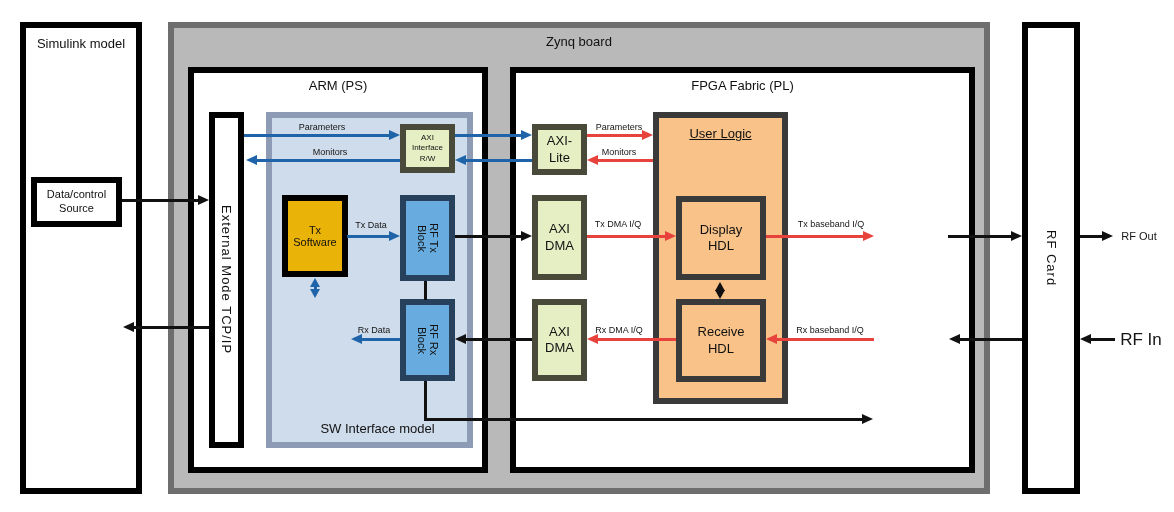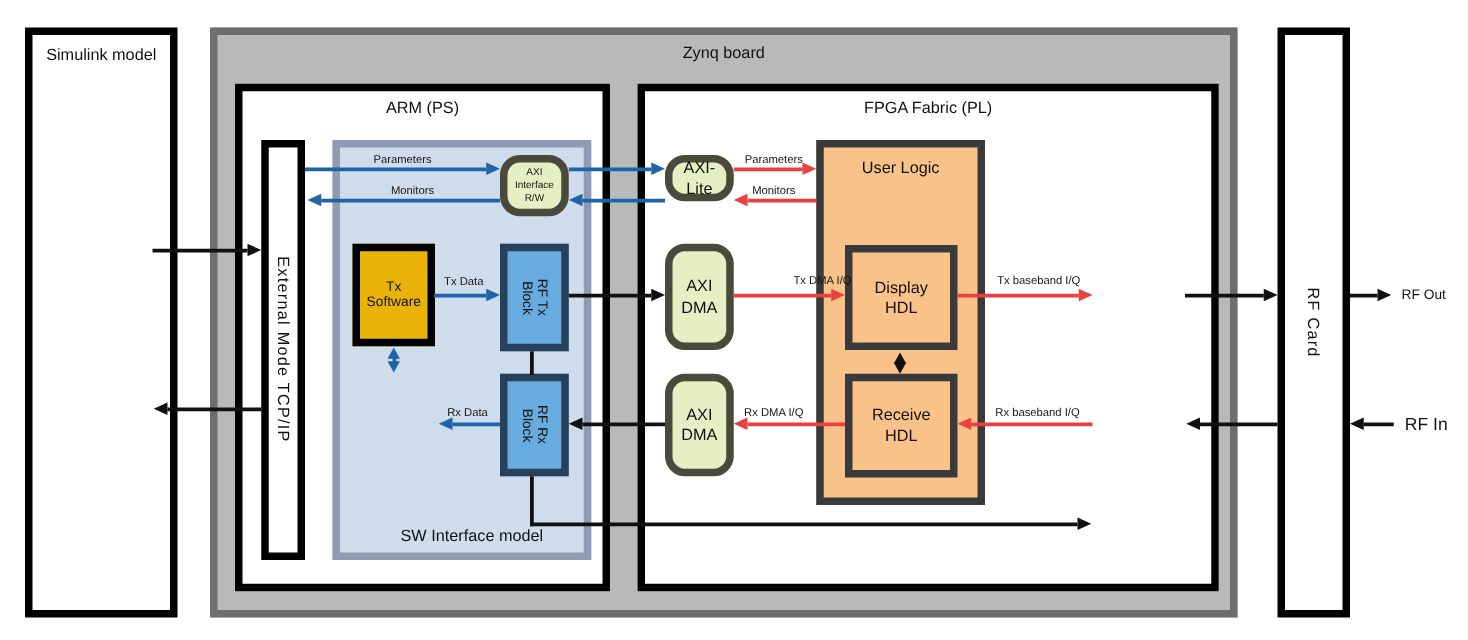--- a/index.html
+++ b/index.html
@@ -7,21 +7,21 @@
     position:relative; width:1174px; height:512px; background:#ffffff;
     font-family:"Liberation Sans", sans-serif; color:#111;
     overflow:hidden;
   }
   .box { position:absolute; box-sizing:border-box; border:6px solid #000000; background:#fff; }
   .flexc { display:flex; align-items:center; justify-content:center; text-align:center; }
   .pre { white-space:pre-line; }
   .box-title { position:absolute; left:0; right:0; text-align:center; font-size:13px; }
   .gray  { background:#b9b9b9; border-color:#6e6e6e; }
   .panel { background:#cfdcec; border-color:#8d9cb4; }
-  .yg    { background:#e6efc4; border-color:#4a4a3a;border-radius:16px; }
+  .yg    { background:#e6efc4; border-color:#4a4a3a; }
   .bluebk{ background:#68acdf; border-color:#27415c; }
   .orange{ background:#f8c288; border-color:#3a3a3a; }
   .vtext { writing-mode:vertical-rl; text-orientation:mixed; white-space:pre-line; }
   .line { position:absolute; background:#111; }
   .line.blue { background:#1f64a8; }
   .line.red  { background:#e8423d; }
   .head { position:absolute; width:0; height:0; }
   .hr { border-top:5px solid transparent; border-bottom:5px solid transparent; border-left:11px solid #111; }
   .hl { border-top:5px solid transparent; border-bottom:5px solid transparent; border-right:11px solid #111; }
   .hu { border-left:5px solid transparent; border-right:5px solid transparent; border-bottom:9px solid #111; }
@@ -49,20 +49,24 @@
   </div>
 
   <div class="box" style="left:510px;top:67px;width:465px;height:406px;">
     <div class="box-title" style="top:5px;">FPGA Fabric (PL)</div>
   </div>
 
   <div class="box flexc" style="left:1022px;top:22px;width:58px;height:472px;">
     <span class="vtext" style="font-size:13px;letter-spacing:1px;">RF Card</span>
   </div>
 
+  <div class="box flexc pre" style="left:31px;top:177px;width:91px;height:50px;font-size:11px;line-height:1.25;">
+    <span class="pre">Data/control
+Source</span>
+  </div>
 
   <div class="box flexc" style="left:209px;top:112px;width:35px;height:336px;">
     <span class="vtext" style="font-size:13px;letter-spacing:1px;">External Mode TCP/IP</span>
   </div>
 
   <div class="box panel" style="left:266px;top:112px;width:207px;height:336px;">
     <div class="box-title" style="bottom:6px;padding-left:16px;">SW Interface model</div>
   </div>
 
   <div class="box yg flexc pre" style="left:400px;top:124px;width:55px;height:49px;font-size:8px;line-height:1.3;">
@@ -77,35 +81,35 @@
 
   <div class="box bluebk flexc" style="left:400px;top:195px;width:55px;height:86px;">
     <span class="vtext" style="font-size:11px;">RF Tx
 Block</span>
   </div>
   <div class="box bluebk flexc" style="left:400px;top:299px;width:55px;height:82px;">
     <span class="vtext" style="font-size:11px;">RF Rx
 Block</span>
   </div>
 
-  <div class="box yg flexc pre" style="left:532px;top:124px;width:55px;height:37px;font-size:13px;line-height:1.25;">
+  <div class="box yg flexc pre" style="left:532px;top:124px;width:55px;height:51px;font-size:13px;line-height:1.25;">
     <span class="pre">AXI-
 Lite</span>
   </div>
   <div class="box yg flexc pre" style="left:532px;top:195px;width:55px;height:85px;font-size:13px;line-height:1.25;">
     <span class="pre">AXI
 DMA</span>
   </div>
   <div class="box yg flexc pre" style="left:532px;top:299px;width:55px;height:82px;font-size:13px;line-height:1.25;">
     <span class="pre">AXI
 DMA</span>
   </div>
 
   <div class="box orange" style="left:653px;top:112px;width:135px;height:292px;">
-    <div class="box-title" style="top:8px;">User Logic</div>
+    <div class="box-title" style="top:8px;text-decoration:underline;">User Logic</div>
   </div>
   <div class="box orange flexc pre" style="left:676px;top:196px;width:90px;height:84px;font-size:13px;line-height:1.25;">
     <span class="pre">Display
 HDL</span>
   </div>
   <div class="box orange flexc pre" style="left:676px;top:299px;width:90px;height:83px;font-size:13px;line-height:1.25;">
     <span class="pre">Receive
 HDL</span>
   </div>
 
@@ -183,20 +187,20 @@
 
   <div class="head hl red" style="left:766px;top:334px;"></div>
   <div class="line red" style="left:777px;top:338px;width:97px;height:3px;"></div>
 
   <div class="albl" style="left:322px;top:122px;">Parameters</div>
   <div class="albl" style="left:330px;top:147px;">Monitors</div>
   <div class="albl" style="left:371px;top:220px;">Tx Data</div>
   <div class="albl" style="left:374px;top:325px;">Rx Data</div>
   <div class="albl" style="left:619px;top:122px;">Parameters</div>
   <div class="albl" style="left:619px;top:147px;">Monitors</div>
-  <div class="albl" style="left:618px;top:219px;margin-left:40px;">Tx DMA I/Q</div>
+  <div class="albl" style="left:618px;top:219px;">Tx DMA I/Q</div>
   <div class="albl" style="left:619px;top:325px;">Rx DMA I/Q</div>
   <div class="albl" style="left:831px;top:219px;">Tx baseband I/Q</div>
   <div class="albl" style="left:830px;top:325px;">Rx baseband I/Q</div>
   <div class="albl" style="left:1139px;top:231px;font-size:11px;text-align:right;">RF Out</div>
-  <div class="albl" style="left:1141px;top:334px;font-size:14px;">RF In</div>
+  <div class="albl" style="left:1141px;top:334px;font-size:17px;">RF In</div>
 
 </div>
 
 </body></html>

